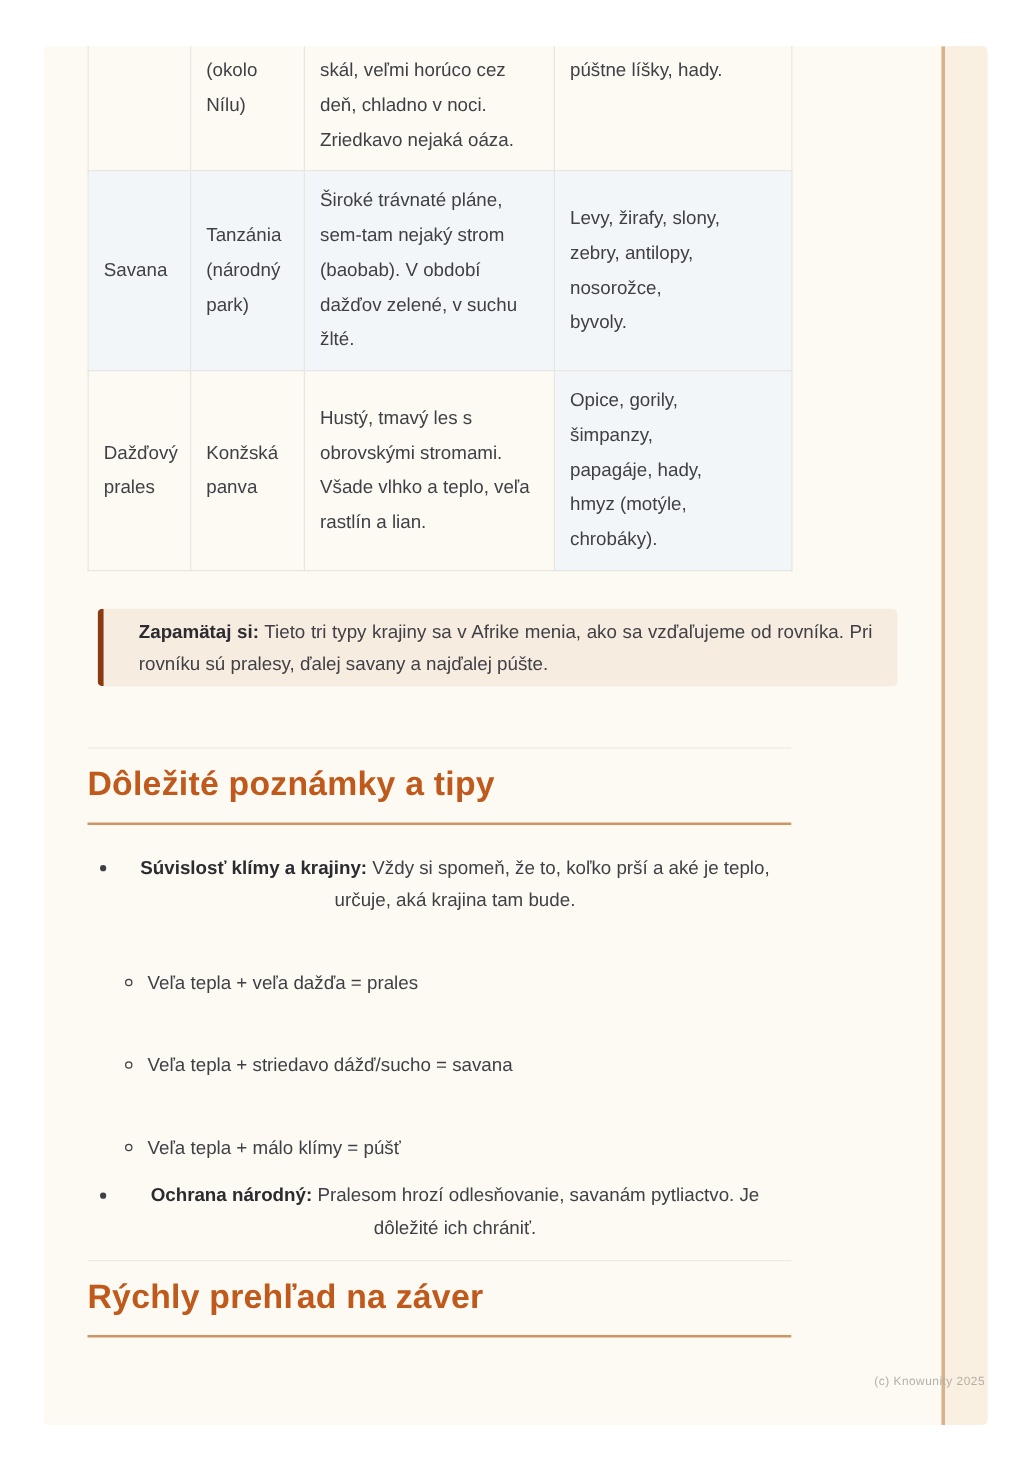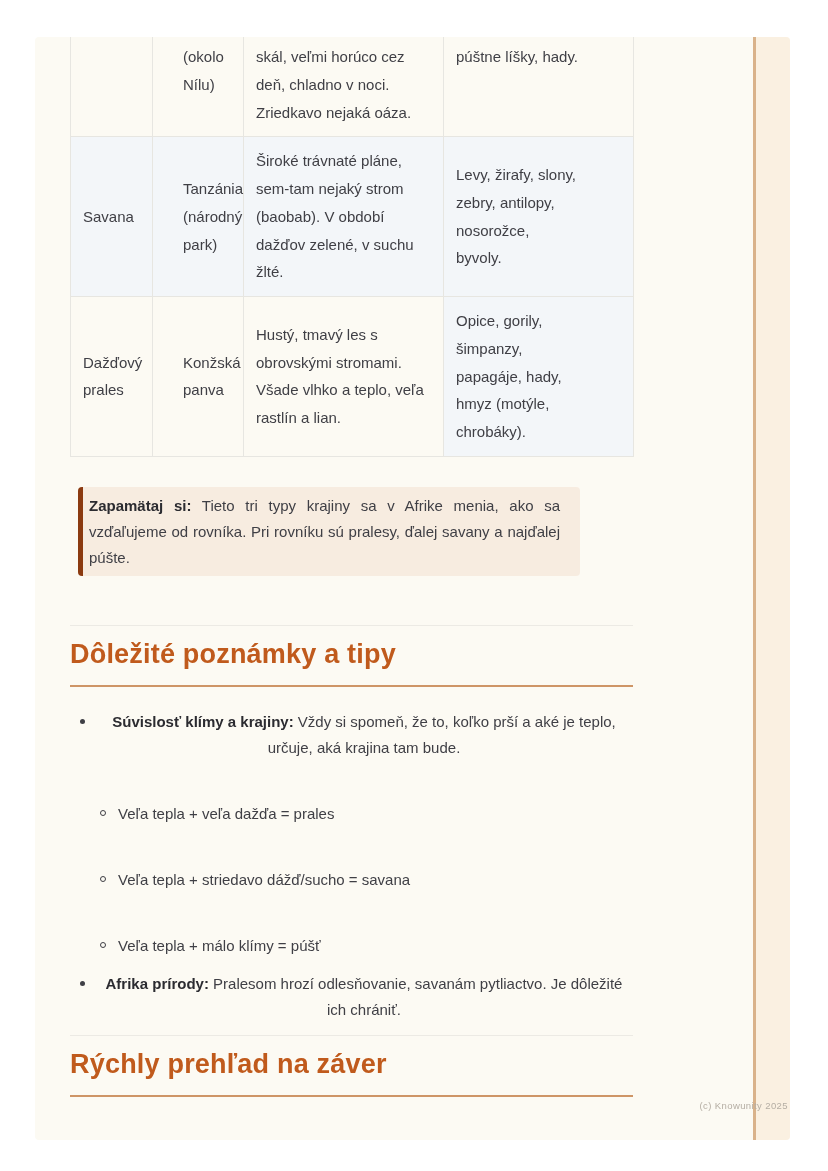--- a/index.html
+++ b/index.html
@@ -26,30 +26,30 @@
   .geo-table td {
     border:1px solid var(--table-border,#e7e6e1);
     vertical-align:middle; font-size:15px; line-height:1.85;
     padding:10px 12px; color:var(--body-text,#3f3f45);
   }
   .geo-table tr.cut td { border-top:none; vertical-align:top; padding-top:6px; }
   .row-h1 { height:94px; }
   .row-h2 { height:152px; }
   .tint { background:var(--row-tint,#f3f6f9); }
   .cwrap.c1 { width:62px; }
-  .cwrap.c2 { width:68px;margin-left:18px; }
+  .cwrap.c2 { width:68px; }
   .cwrap.c3 { width:172px; }
   .cwrap.c4 { width:122px; }
 
   
   .callout {
-    margin-top:30px; margin-left:8px; width:502px;
+    margin-top:30px; margin-left:8px; width:640px;
     background:var(--callout-background,#f7ece0);
     border-left:5px solid var(--callout-border,#8b3a10);
-    border-radius:4px; padding:6px 20px 4px 6px;
+    border-radius:4px; padding:6px 20px 4px 28px;
   }
   .callout-text { font-size:15px; line-height:1.75; text-align:justify; }
   .callout-text strong { color:var(--bold-text,#2b2b30); }
 
   
   .divider { height:1px; background:var(--divider,#eceae4); }
   .divider.d1 { margin-top:49px; }
   .divider.d2 { margin-top:12px; }
   h2.section-title {
     margin-top:12px; font-size:27px; line-height:32px; font-weight:bold;
@@ -181,21 +181,21 @@
           </div>
         </div>
       </div>
 
 
 
       <div class="bitem">
         <div class="brow">
           <span class="dot"></span>
           <p class="btext">
-            <strong>Afrika prírody:</strong>
+            <strong>Ochrana národný:</strong>
             <span>Pralesom hrozí odlesňovanie, savanám pytliactvo. Je dôležité ich chrániť.</span>
           </p>
         </div>
       </div>
 
     </div>
 
     <div class="divider d2"></div>
 
     <h2 class="section-title">Rýchly prehľad na záver</h2>

